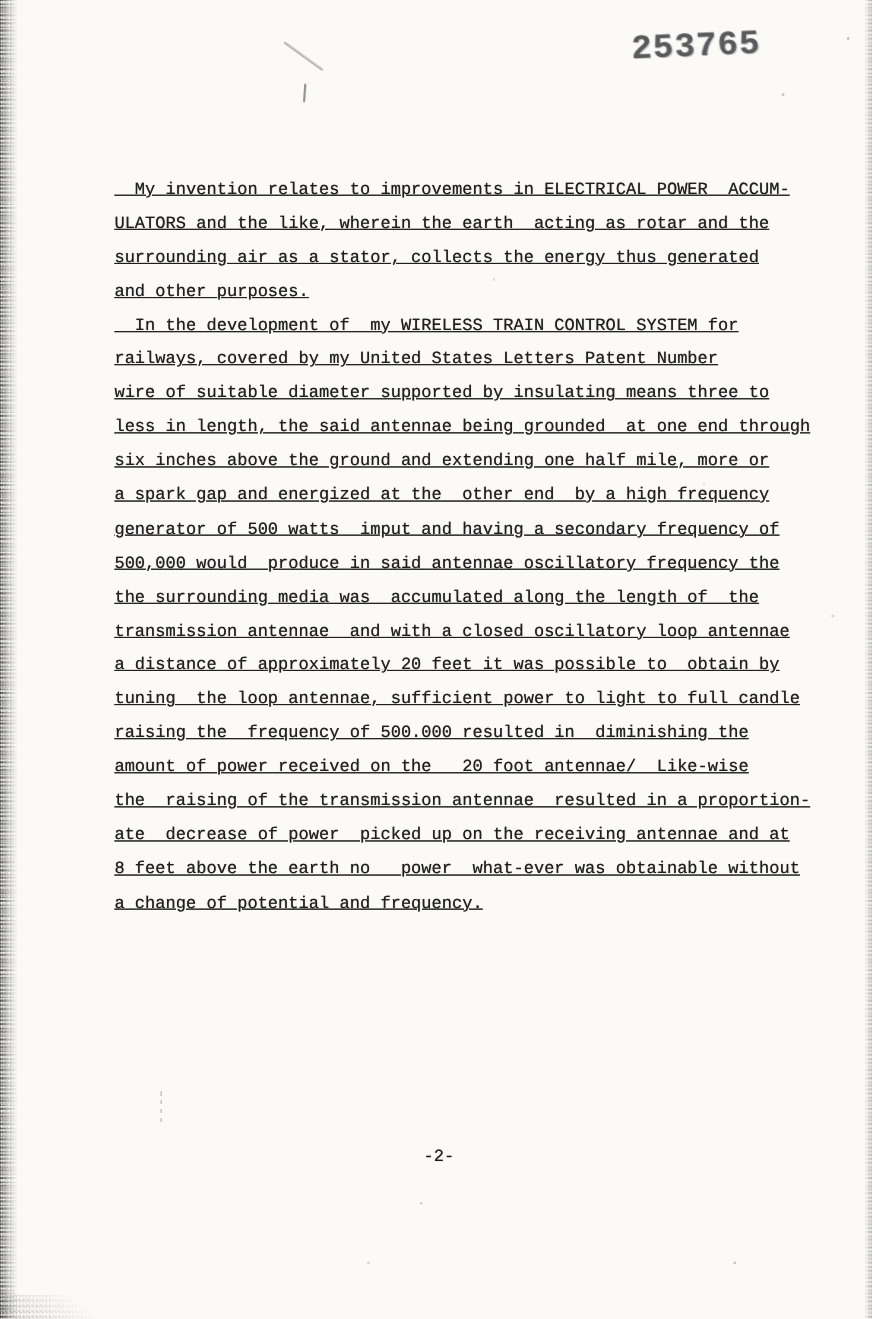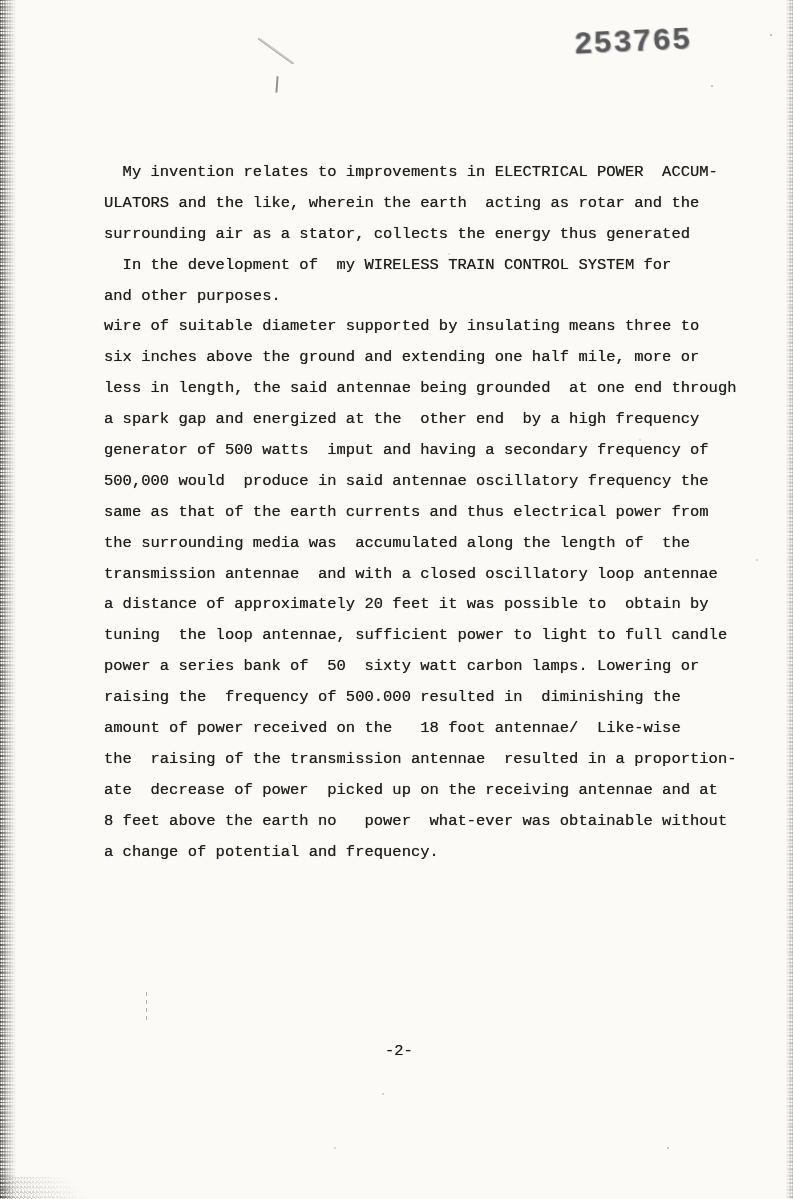--- a/index.html
+++ b/index.html
@@ -84,20 +84,21 @@
   .text-block {
     position: absolute; left: 104px; top: 157px; width: 650px;
   }
   .line {
     white-space: pre;
     font-size: 15.5px;
     line-height: 30.9px;
     height: 30.9px;
     color: #1f1f1f;
     text-shadow: 0 0 0.7px rgba(25,25,25,.75);
+    text-decoration: underline;
   }
 
   .page-number {
     position: absolute; left: 385px; top: 1042px;
     font-size: 15.5px; color: #1d1d1d;
     text-shadow: 0 0 0.7px rgba(25,25,25,.75);
     white-space: pre;
   }
 </style>
 </head>
@@ -112,36 +113,35 @@
   <div class="stamp">253765</div>
 
   <div class="pencil-slash"></div>
   <div class="pencil-tick"></div>
   <div class="pencil-dash-vertical"></div>
 
   <div class="text-block">
       <div class="line">  My invention relates to improvements in ELECTRICAL POWER  ACCUM-</div>
       <div class="line">ULATORS and the like, wherein the earth  acting as rotar and the</div>
       <div class="line">surrounding air as a stator, collects the energy thus generated</div>
+      <div class="line">and other purposes.</div>
       <div class="line">  In the development of  my WIRELESS TRAIN CONTROL SYSTEM for</div>
-      <div class="line">and other purposes.</div>
+      <div class="line">railways, covered by my United States Letters Patent Number</div>
       <div class="line">wire of suitable diameter supported by insulating means three to</div>
+      <div class="line">less in length, the said antennae being grounded  at one end through</div>
       <div class="line">six inches above the ground and extending one half mile, more or</div>
-      <div class="line">less in length, the said antennae being grounded  at one end through</div>
       <div class="line">a spark gap and energized at the  other end  by a high frequency</div>
       <div class="line">generator of 500 watts  imput and having a secondary frequency of</div>
       <div class="line">500,000 would  produce in said antennae oscillatory frequency the</div>
-      <div class="line">same as that of the earth currents and thus electrical power from</div>
       <div class="line">the surrounding media was  accumulated along the length of  the</div>
       <div class="line">transmission antennae  and with a closed oscillatory loop antennae</div>
       <div class="line">a distance of approximately 20 feet it was possible to  obtain by</div>
       <div class="line">tuning  the loop antennae, sufficient power to light to full candle</div>
-      <div class="line">power a series bank of  50  sixty watt carbon lamps. Lowering or</div>
       <div class="line">raising the  frequency of 500.000 resulted in  diminishing the</div>
-      <div class="line">amount of power received on the   18 foot antennae/  Like-wise</div>
+      <div class="line">amount of power received on the   20 foot antennae/  Like-wise</div>
       <div class="line">the  raising of the transmission antennae  resulted in a proportion-</div>
       <div class="line">ate  decrease of power  picked up on the receiving antennae and at</div>
       <div class="line">8 feet above the earth no   power  what-ever was obtainable without</div>
       <div class="line">a change of potential and frequency.</div>
     </div>
 
   <div class="page-number">-2-</div>
 
 </div>
 

